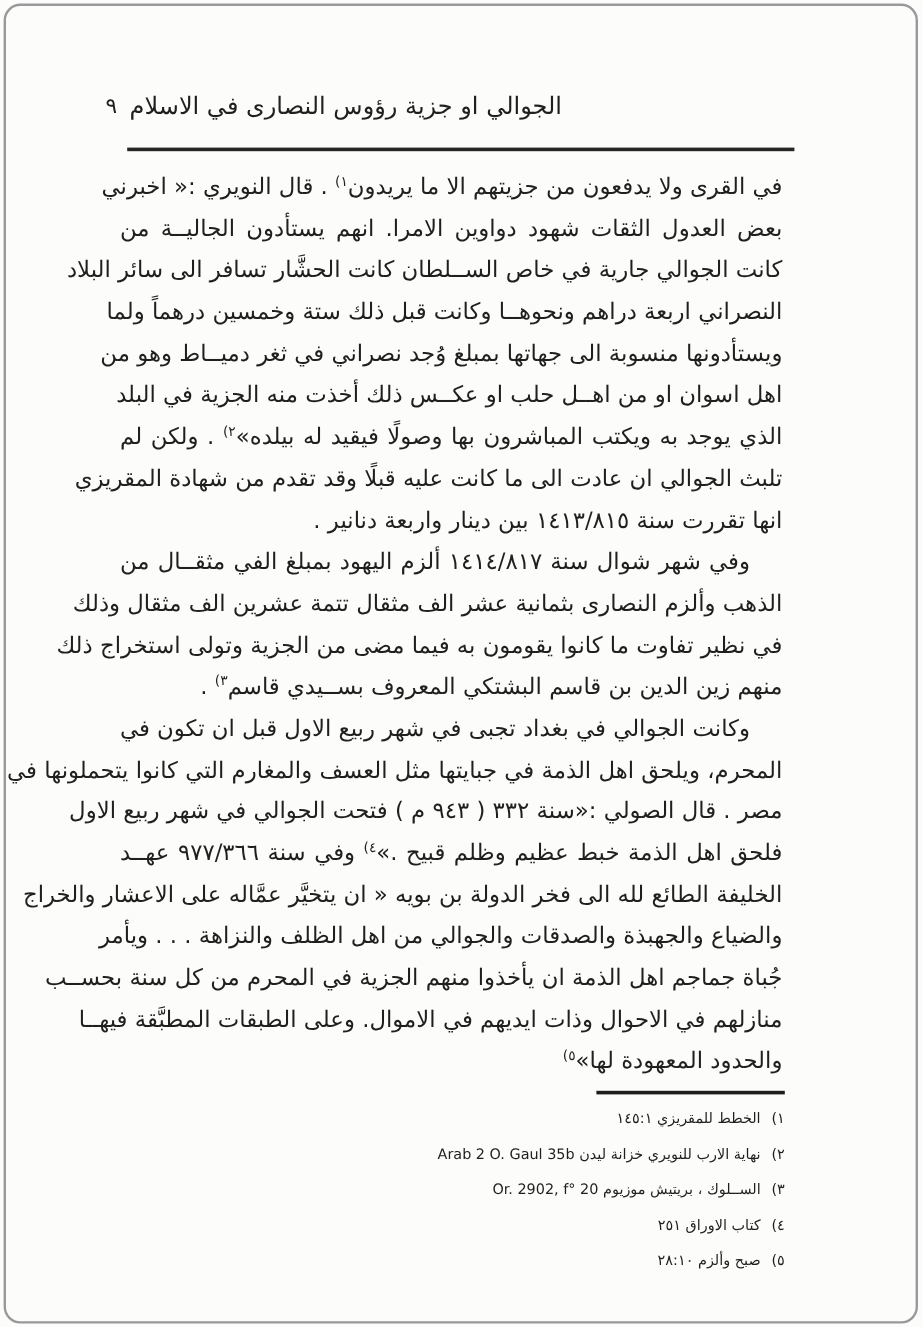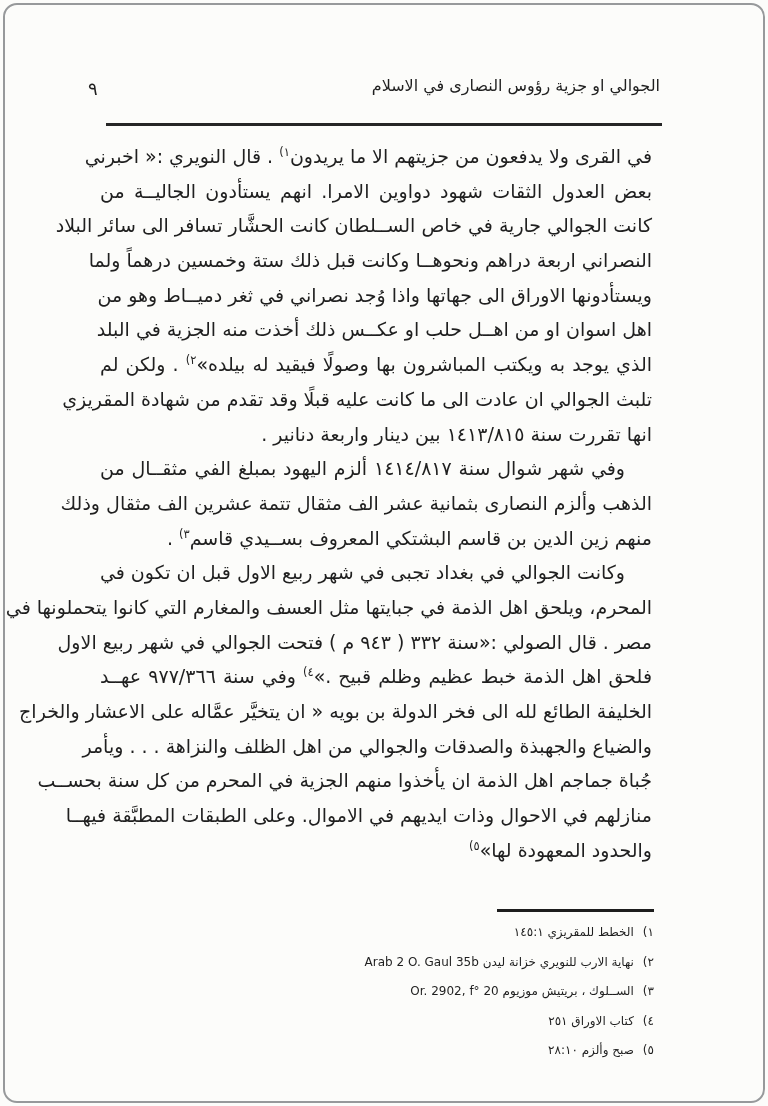--- a/index.html
+++ b/index.html
@@ -29,22 +29,22 @@
     position: absolute;
     top: 78px;
     left: 88px;
     font-size: 18px;
   }
   .title {
     position: absolute;
     top: 76px;
     left: 108px;
     width: 552px;
-    text-align: right;
-    font-size: 16px;
+    text-align: left;
+    font-size: 20px;
     white-space: nowrap;
   }
   .rule {
     position: absolute;
     top: 123px;
     left: 106px;
     width: 556px;
     height: 3px;
     background: #262626;
   }
@@ -108,27 +108,28 @@
 
   <div class="pagenum">٩</div>
   <div class="title">الجوالي او جزية رؤوس النصارى في الاسلام</div>
   <div class="rule"></div>
 
   <div class="body-text">
       <div class="line">في القرى ولا يدفعون من جزيتهم الا ما يريدون<sup class="fnref">١)</sup> . قال النويري :« اخبرني</div>
       <div class="line">بعض العدول الثقات شهود دواوين الامرا. انهم يستأدون الجاليــة من</div>
       <div class="line">كانت الجوالي جارية في خاص الســلطان كانت الحشَّار تسافر الى سائر البلاد</div>
       <div class="line">النصراني اربعة دراهم ونحوهــا وكانت قبل ذلك ستة وخمسين درهماً ولما</div>
-      <div class="line">ويستأدونها الاوراق الى جهاتها واذا وُجد نصراني في ثغر دميــاط وهو من</div>
+      <div class="line">ويستأدونها منسوبة الى جهاتها بمبلغ وُجد نصراني في ثغر دميــاط وهو من</div>
       <div class="line">اهل اسوان او من اهــل حلب او عكــس ذلك أخذت منه الجزية في البلد</div>
       <div class="line">الذي يوجد به ويكتب المباشرون بها وصولًا فيقيد له بيلده»<sup class="fnref">٢)</sup> . ولكن لم</div>
       <div class="line">تلبث الجوالي ان عادت الى ما كانت عليه قبلًا وقد تقدم من شهادة المقريزي</div>
       <div class="line end">انها تقررت سنة ١٤١٣/٨١٥ بين دينار واربعة دنانير .</div>
       <div class="line indent">وفي شهر شوال سنة ١٤١٤/٨١٧ ألزم اليهود بمبلغ الفي مثقــال من</div>
       <div class="line">الذهب وألزم النصارى بثمانية عشر الف مثقال تتمة عشرين الف مثقال وذلك</div>
+      <div class="line">في نظير تفاوت ما كانوا يقومون به فيما مضى من الجزية وتولى استخراج ذلك</div>
       <div class="line end">منهم زين الدين بن قاسم البشتكي المعروف بســيدي قاسم<sup class="fnref">٣)</sup> .</div>
       <div class="line indent">وكانت الجوالي في بغداد تجبى في شهر ربيع الاول قبل ان تكون في</div>
       <div class="line">المحرم، ويلحق اهل الذمة في جبايتها مثل العسف والمغارم التي كانوا يتحملونها في</div>
       <div class="line">مصر . قال الصولي :«سنة ٣٣٢ ( ٩٤٣ م ) فتحت الجوالي في شهر ربيع الاول</div>
       <div class="line">فلحق اهل الذمة خبط عظيم وظلم قبيح .»<sup class="fnref">٤)</sup> وفي سنة ٩٧٧/٣٦٦ عهــد</div>
       <div class="line">الخليفة الطائع لله الى فخر الدولة بن بويه « ان يتخيَّر عمَّاله على الاعشار والخراج</div>
       <div class="line">والضياع والجهبذة والصدقات والجوالي من اهل الظلف والنزاهة . . . ويأمر</div>
       <div class="line">جُباة جماجم اهل الذمة ان يأخذوا منهم الجزية في المحرم من كل سنة بحســب</div>
       <div class="line">منازلهم في الاحوال وذات ايديهم في الاموال. وعلى الطبقات المطبَّقة فيهــا</div>
       <div class="line end">والحدود المعهودة لها»<sup class="fnref">٥)</sup></div>

